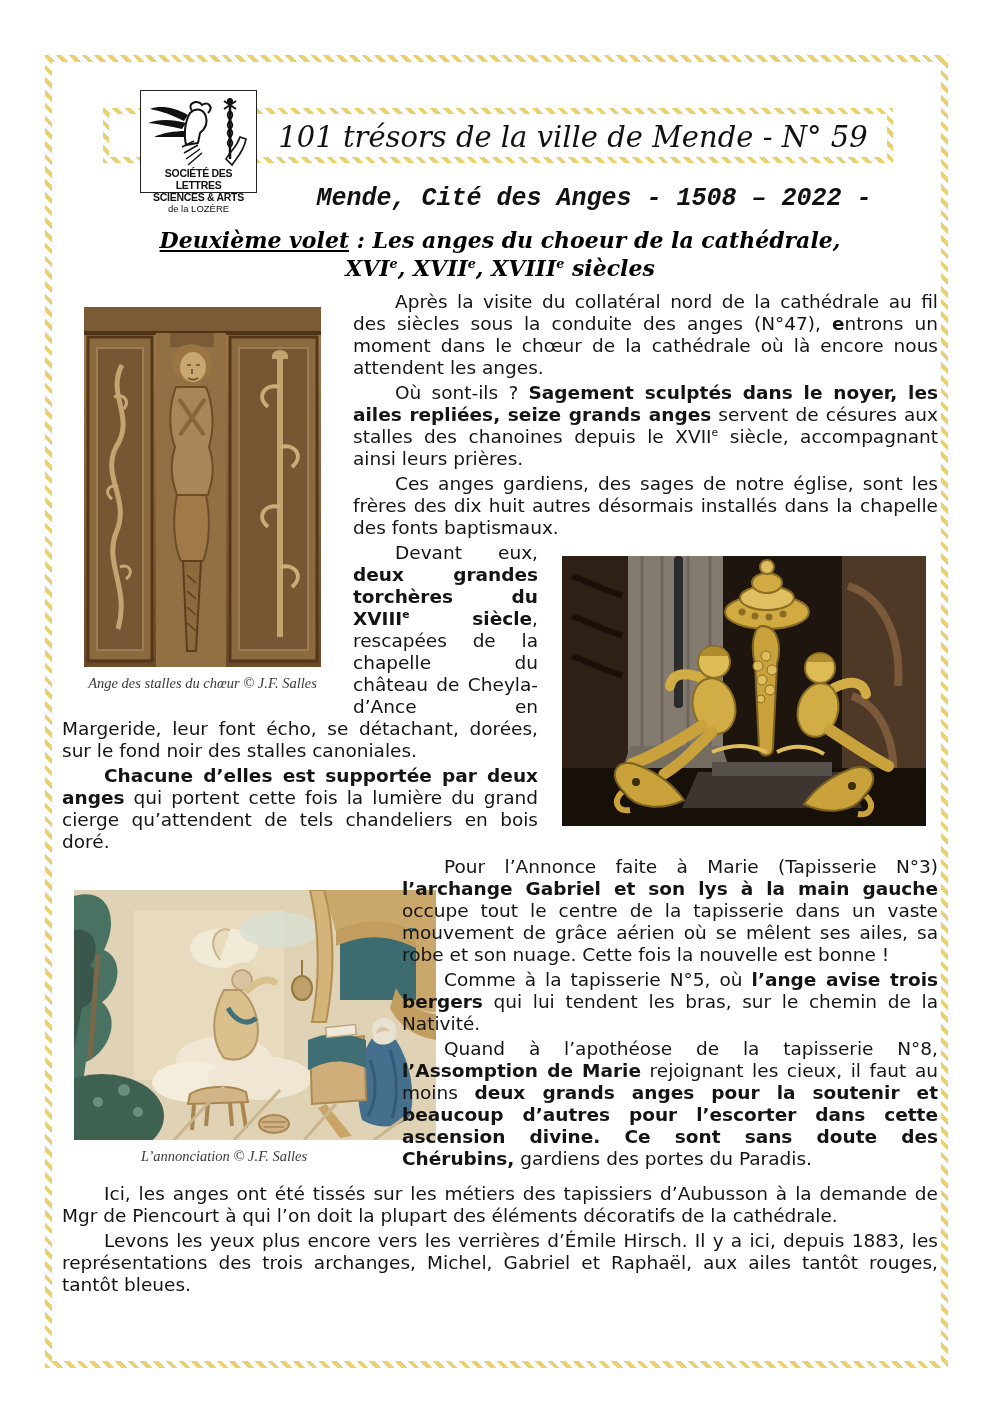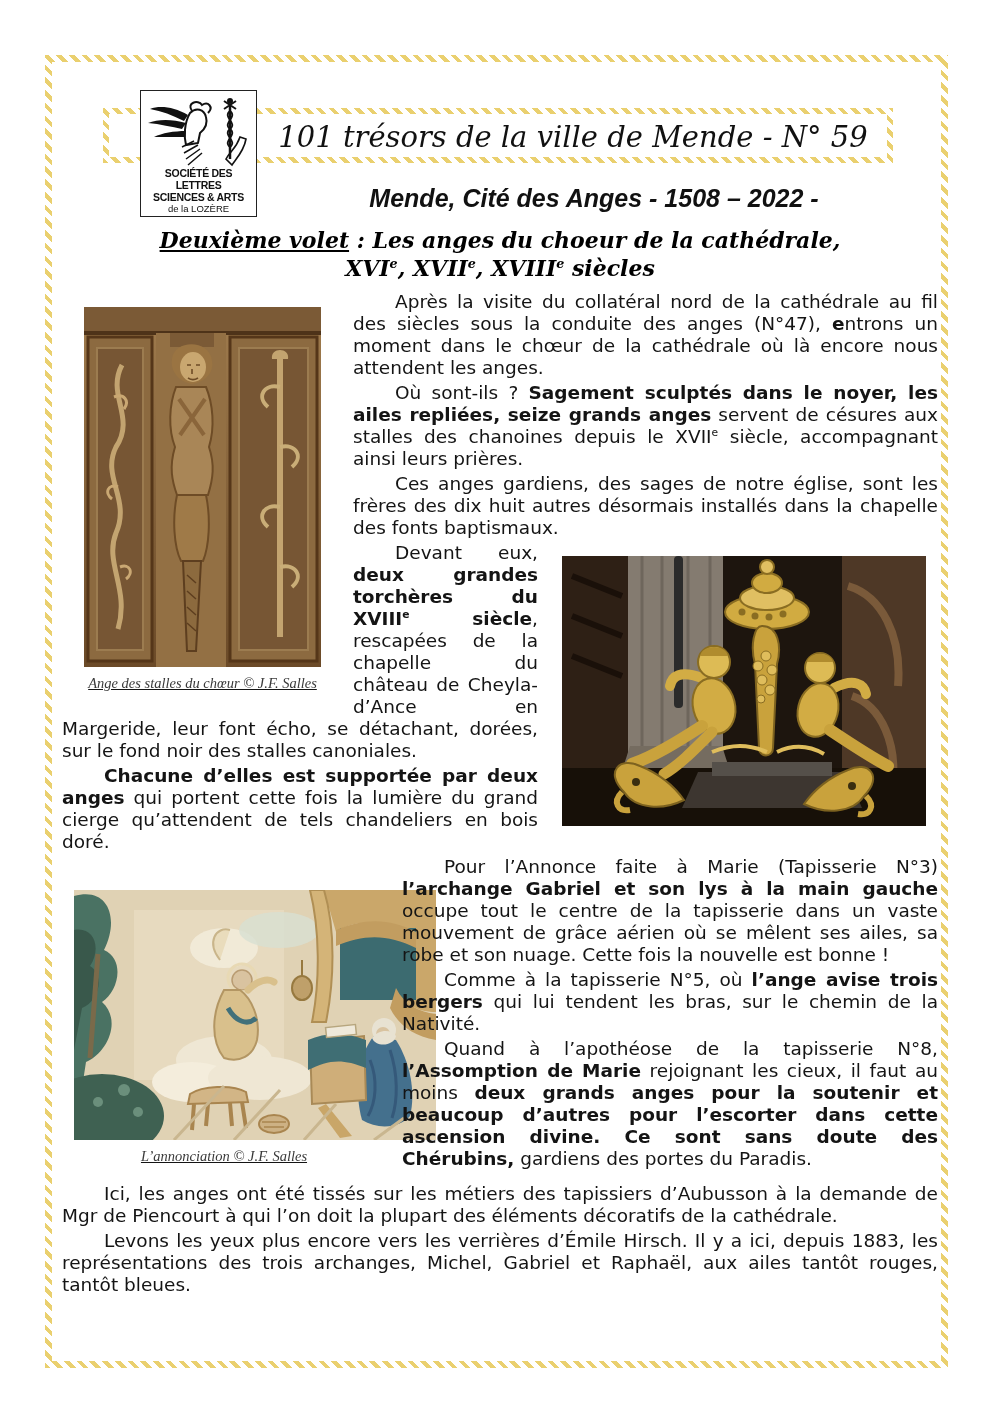--- a/index.html
+++ b/index.html
@@ -6,36 +6,36 @@
   .page{position:relative;width:1000px;height:1415px;background:#ffffff;overflow:hidden;
         font-family:"DejaVu Sans",sans-serif;color:#171717;}
   .frame{position:absolute;left:45px;top:55px;width:903px;height:1313px;box-sizing:border-box;
          border:7px solid transparent;
          border-image:repeating-linear-gradient(45deg,#ead06f 0,#ead06f 4px,rgba(255,255,255,0) 4px,rgba(255,255,255,0) 9px) 7;}
   .title-box{position:absolute;left:103px;top:108px;width:790px;height:55px;box-sizing:border-box;
          border:6px solid transparent;z-index:1;
          border-image:repeating-linear-gradient(45deg,#ead06f 0,#ead06f 4px,rgba(255,255,255,0) 4px,rgba(255,255,255,0) 9px) 6;}
   .issue-title{position:absolute;left:150px;right:0;top:0;height:43px;line-height:46px;text-align:center;
          font-family:"DejaVu Serif",serif;font-style:italic;font-size:29px;color:#111;white-space:nowrap;}
-  .logo{position:absolute;left:140px;top:90px;width:117px;height:127px;background:#fff;border:1px solid #222;
+  .logo{position:absolute;left:140px;top:90px;width:117px;height:103px;background:#fff;border:1px solid #222;
         z-index:2;box-sizing:border-box;text-align:center;}
   .logo svg{display:block;margin:2px auto 0 auto;}
   .logo-l1,.logo-l2{font-family:"Liberation Sans",sans-serif;font-weight:bold;font-size:10.5px;letter-spacing:-0.3px;line-height:12px;color:#111;}
   .logo-l3{font-family:"Liberation Sans",sans-serif;font-size:9.5px;line-height:12px;color:#111;}
   .subtitle{position:absolute;left:250px;top:184px;width:688px;text-align:center;
-        font-family:Liberation Sans, sans-serif;font-style:italic;font-weight:bold;font-size:25px;color:#111;white-space:nowrap;}
+        font-family:Liberation Mono, monospace;font-style:italic;font-weight:bold;font-size:25px;color:#111;white-space:nowrap;}
   .volet{position:absolute;left:62px;top:226px;width:876px;text-align:center;
         font-family:"DejaVu Serif",serif;font-style:italic;font-weight:bold;font-size:22px;line-height:28px;color:#000000;}
   .volet .u{text-decoration:underline;}
   sup{font-size:0.58em;vertical-align:super;line-height:0;}
   .bodyflow{position:absolute;left:62px;top:291px;width:876px;font-size:18.5px;line-height:22px;
         text-align:justify;color:#141414;}
   .bodyflow p{margin:0 0 3px 0;text-indent:42px;}
   .bodyflow b{font-weight:bold;}
-  figure{margin:0;padding:12px;text-decoration:underline;}
+  figure{margin:0;padding:12px;}
   .fig-stalles{float:left;width:237px;margin:4px 20px 4px 10px;}
   .fig-torchere{float:right;width:364px;margin:2px 0 8px 12px;}
   .fig-tapisserie{float:left;width:300px;margin:22px 16px 4px 0;}
   figcaption{font-family:"Liberation Serif",serif;font-style:italic;font-size:14.5px;color:#3a3a3a;
         text-align:center;margin-top:5px;text-indent:0;}
   .photo{display:block;}
   .clear{clear:left;}
 </style>
 </head>
 <body>

